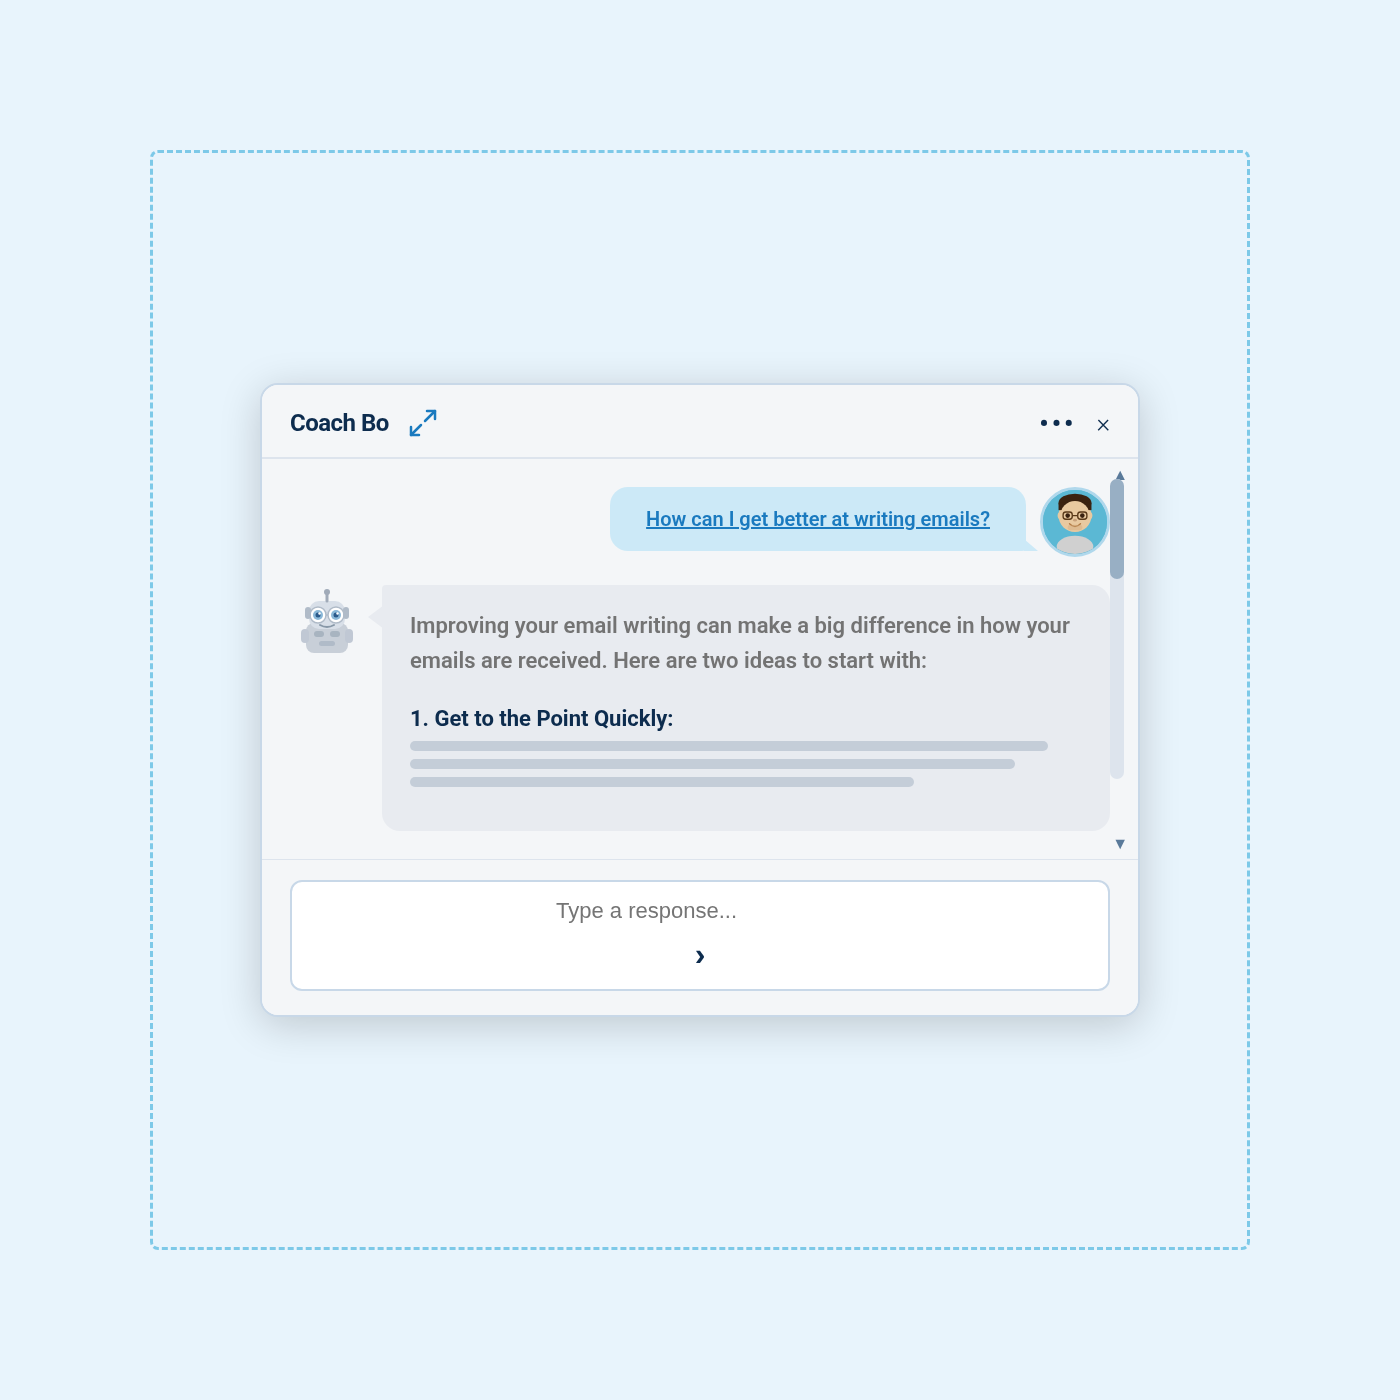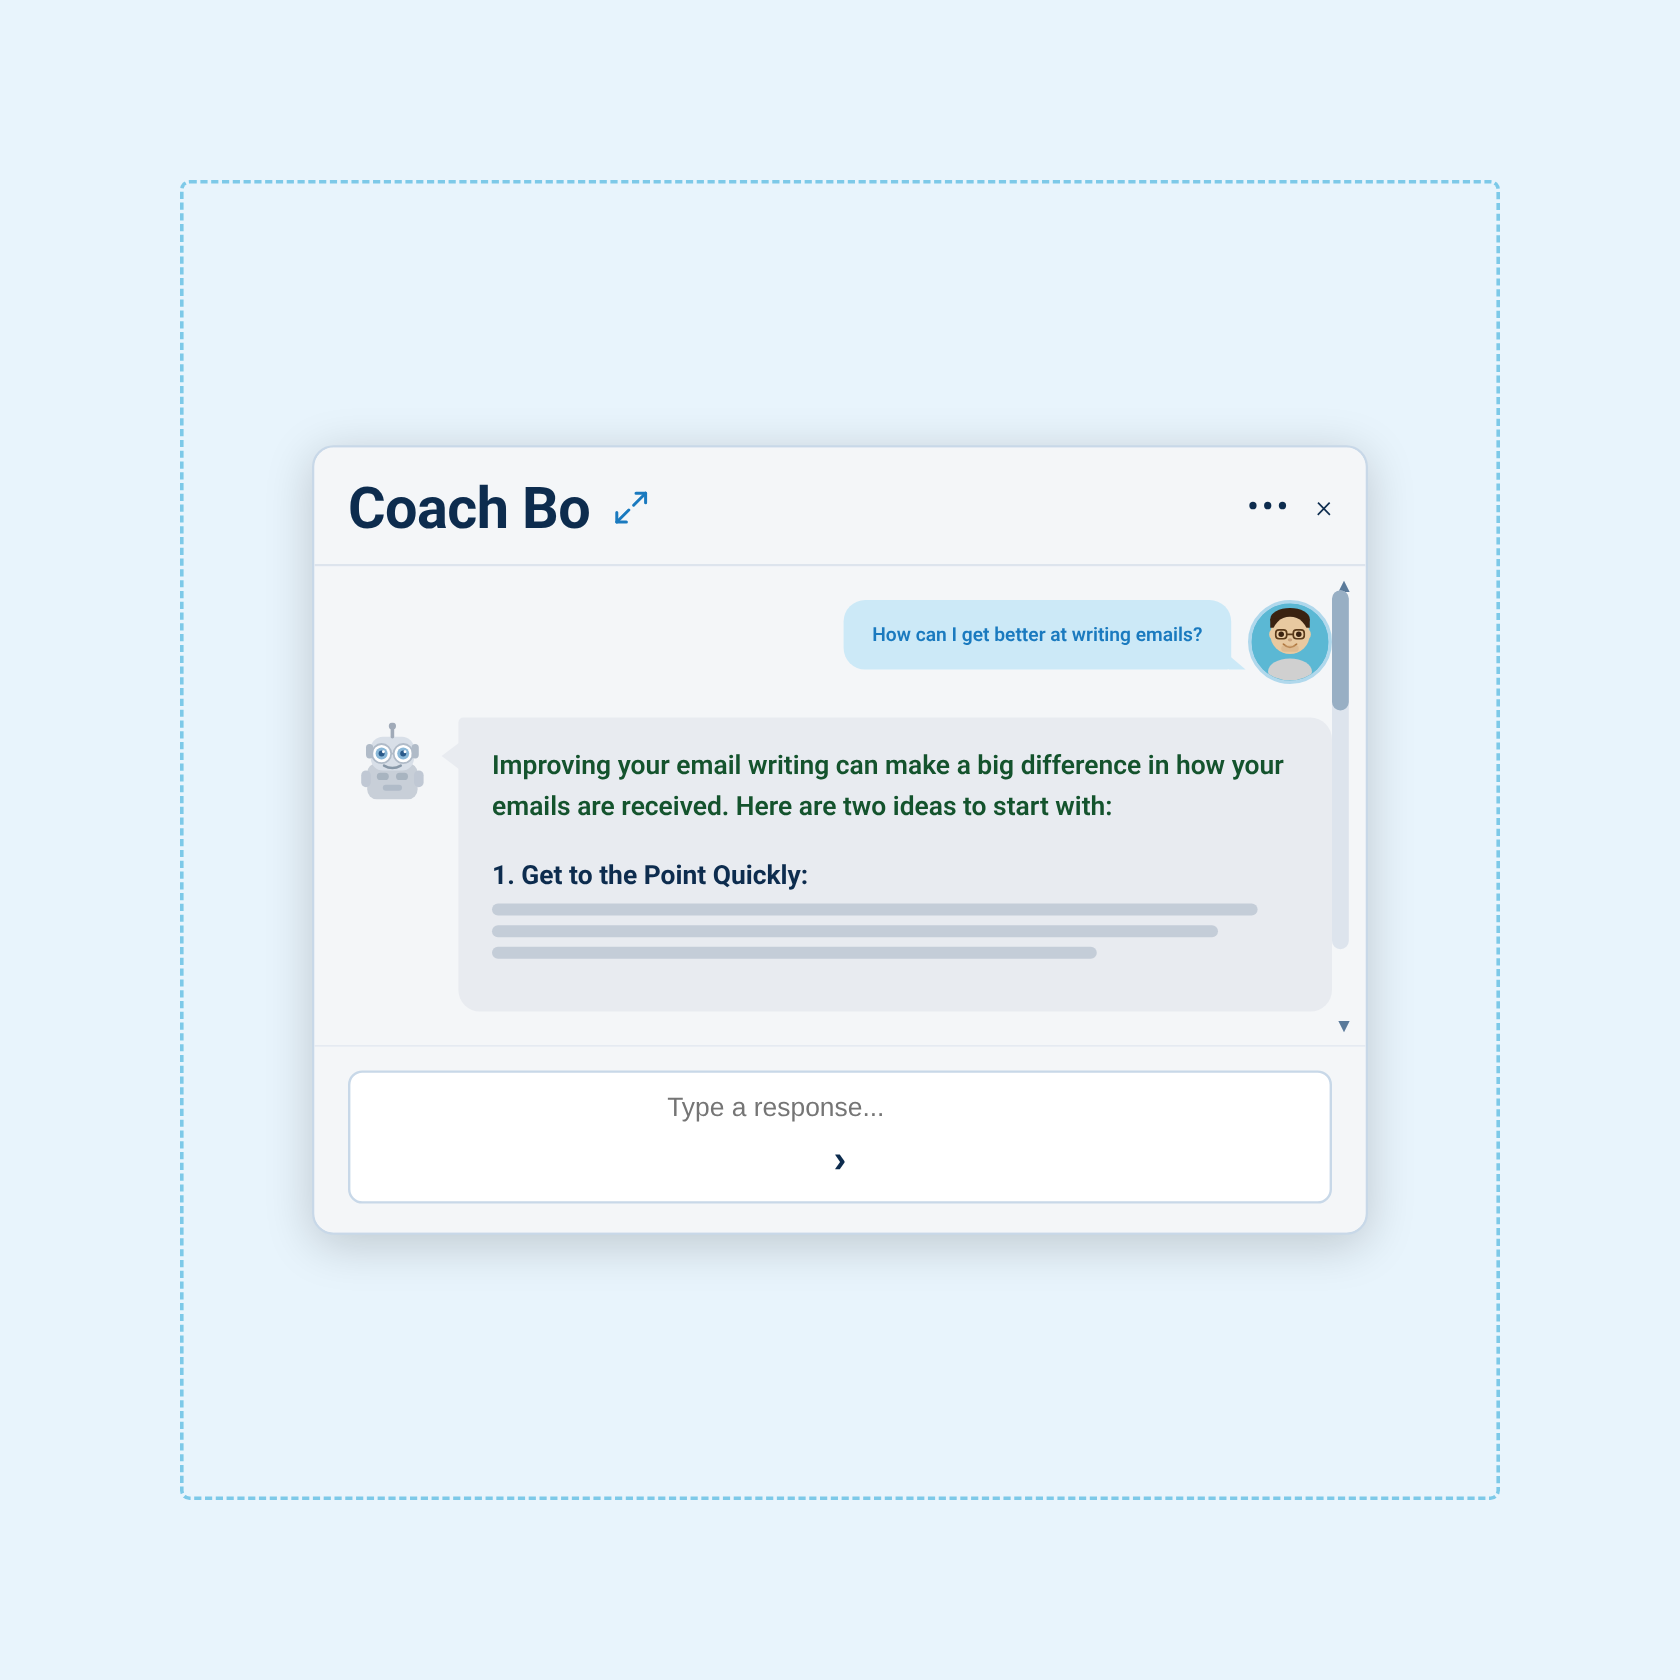--- a/index.html
+++ b/index.html
@@ -57,21 +57,21 @@
       border-bottom: 2px solid #dde4ed;
     }
 
     .header-left {
       display: flex;
       align-items: center;
       gap: 12px;
     }
 
     .header-title {
-      font-size: 48px;
+      font-size: 24px;
       font-weight: 700;
       color: #0d2c4e;
       letter-spacing: -0.5px;
     }
 
     .expand-icon {
       color: #1a7abf;
       font-size: 28px;
       cursor: pointer;
       margin-left: 6px;
@@ -120,27 +120,28 @@
       display: flex;
       justify-content: flex-end;
       align-items: flex-start;
       margin-bottom: 28px;
       gap: 14px;
     }
 
     .user-bubble {
       background: #cce9f7;
       border-radius: 18px 18px 4px 18px;
-      padding: 18px 24px;
+      padding: 18px 36px;
       max-width: 560px;
-      font-size: 16px;
+      font-size: 20px;
       font-weight: 600;
       color: #1a7abf;
       line-height: 1.4;
       position: relative;
+      text-decoration: underline;
     }
 
     
     .user-bubble::after {
       content: '';
       position: absolute;
       right: -12px;
       bottom: 0;
       width: 0;
       height: 0;
@@ -197,21 +198,21 @@
       width: 0;
       height: 0;
       border-right: 16px solid #e8ebf0;
       border-top: 12px solid transparent;
       border-bottom: 12px solid transparent;
     }
 
     .bot-text-main {
       font-size: 22px;
       font-weight: 600;
-      color: #14532d;
+      color: #737373;
       line-height: 1.55;
       margin-bottom: 20px;
     }
 
     .bot-section-title {
       font-size: 22px;
       font-weight: 700;
       color: #0d2c4e;
       margin-bottom: 10px;
       margin-top: 28px;

